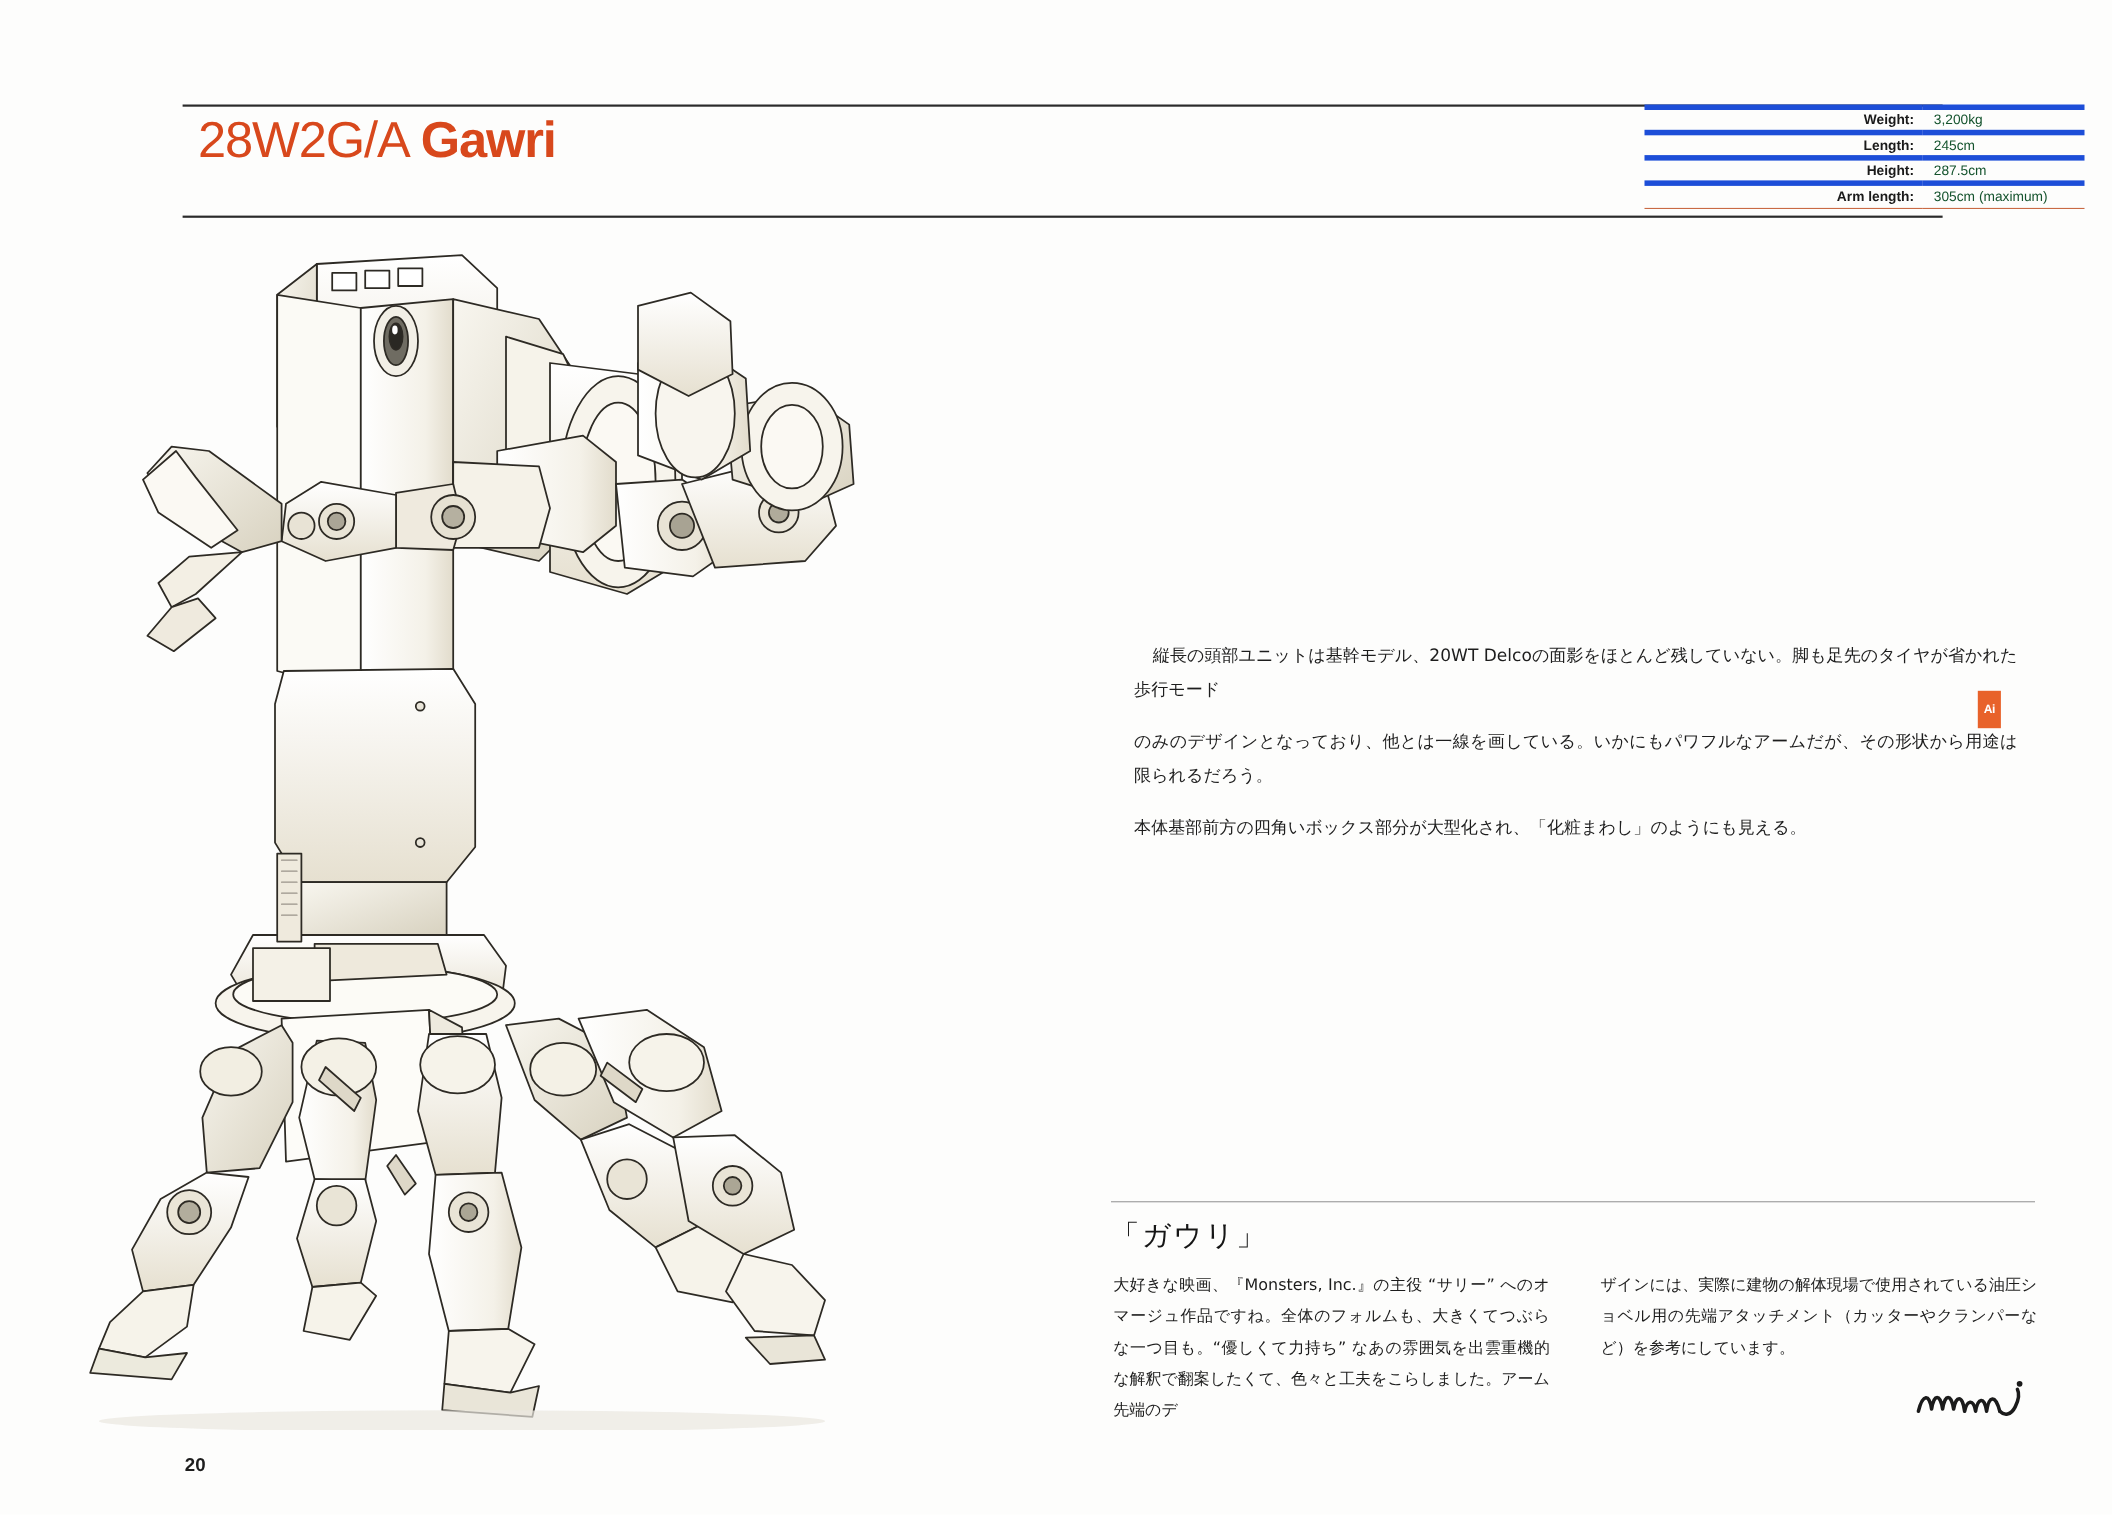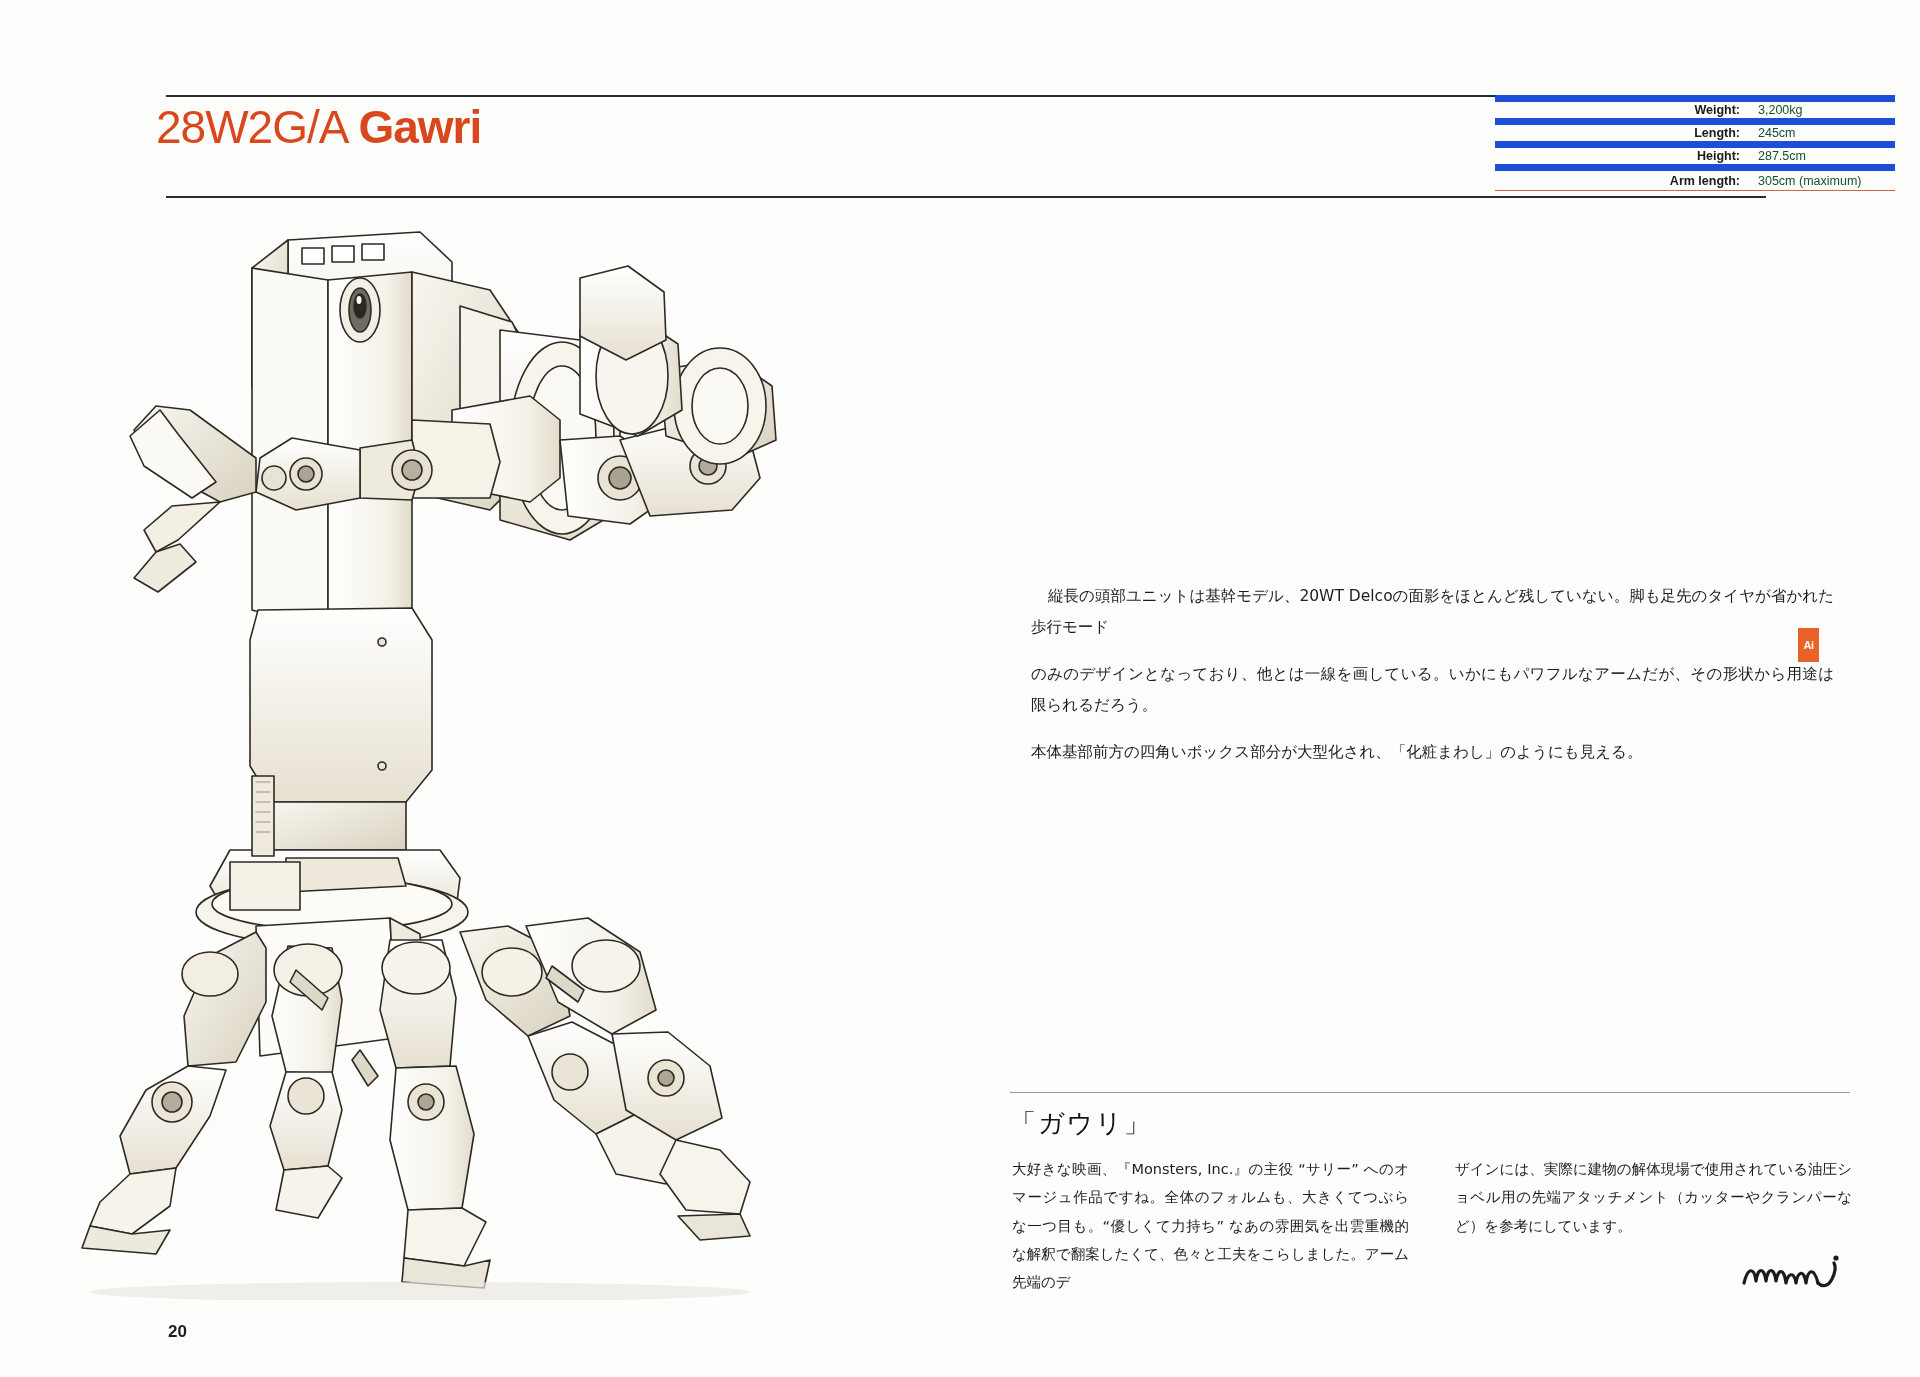--- a/index.html
+++ b/index.html
@@ -17,36 +17,36 @@
   }
 
   
   .title-rule-top{
     position:absolute;left:166px;top:95px;width:1600px;height:2px;background:#2b2b2b;
   }
   .title-rule-bottom{
     position:absolute;left:166px;top:196px;width:1600px;height:2px;background:#2b2b2b;
   }
   .title{
-    position:absolute;left:156px;top:104px;
+    position:absolute;left:180px;top:104px;
     font-size:46px;letter-spacing:-1px;line-height:1;
     white-space:nowrap;
   }
   .title .code{color:#d8481c;font-weight:400;}
   .title .name{color:#d8481c;font-weight:700;margin-left:10px;}
 
   
   .spec{
     position:absolute;right:25px;top:95px;width:400px;
     border-collapse:collapse;
     font-size:12.5px;
   }
   .spec tr{height:23px;}
   .spec td{
-    border-top:7px solid #1d4ed8;
+    border-top:5px solid #1d4ed8;
     padding:0;vertical-align:middle;
   }
   .spec tr:last-child td{border-bottom:1px solid #c96a44;}
   .spec td.k{
     text-align:right;font-weight:700;padding-right:8px;width:245px;color:#1a1a1a;
   }
   .spec td.v{
     text-align:left;padding-left:10px;color:#14532d;font-weight:400;
   }
 

